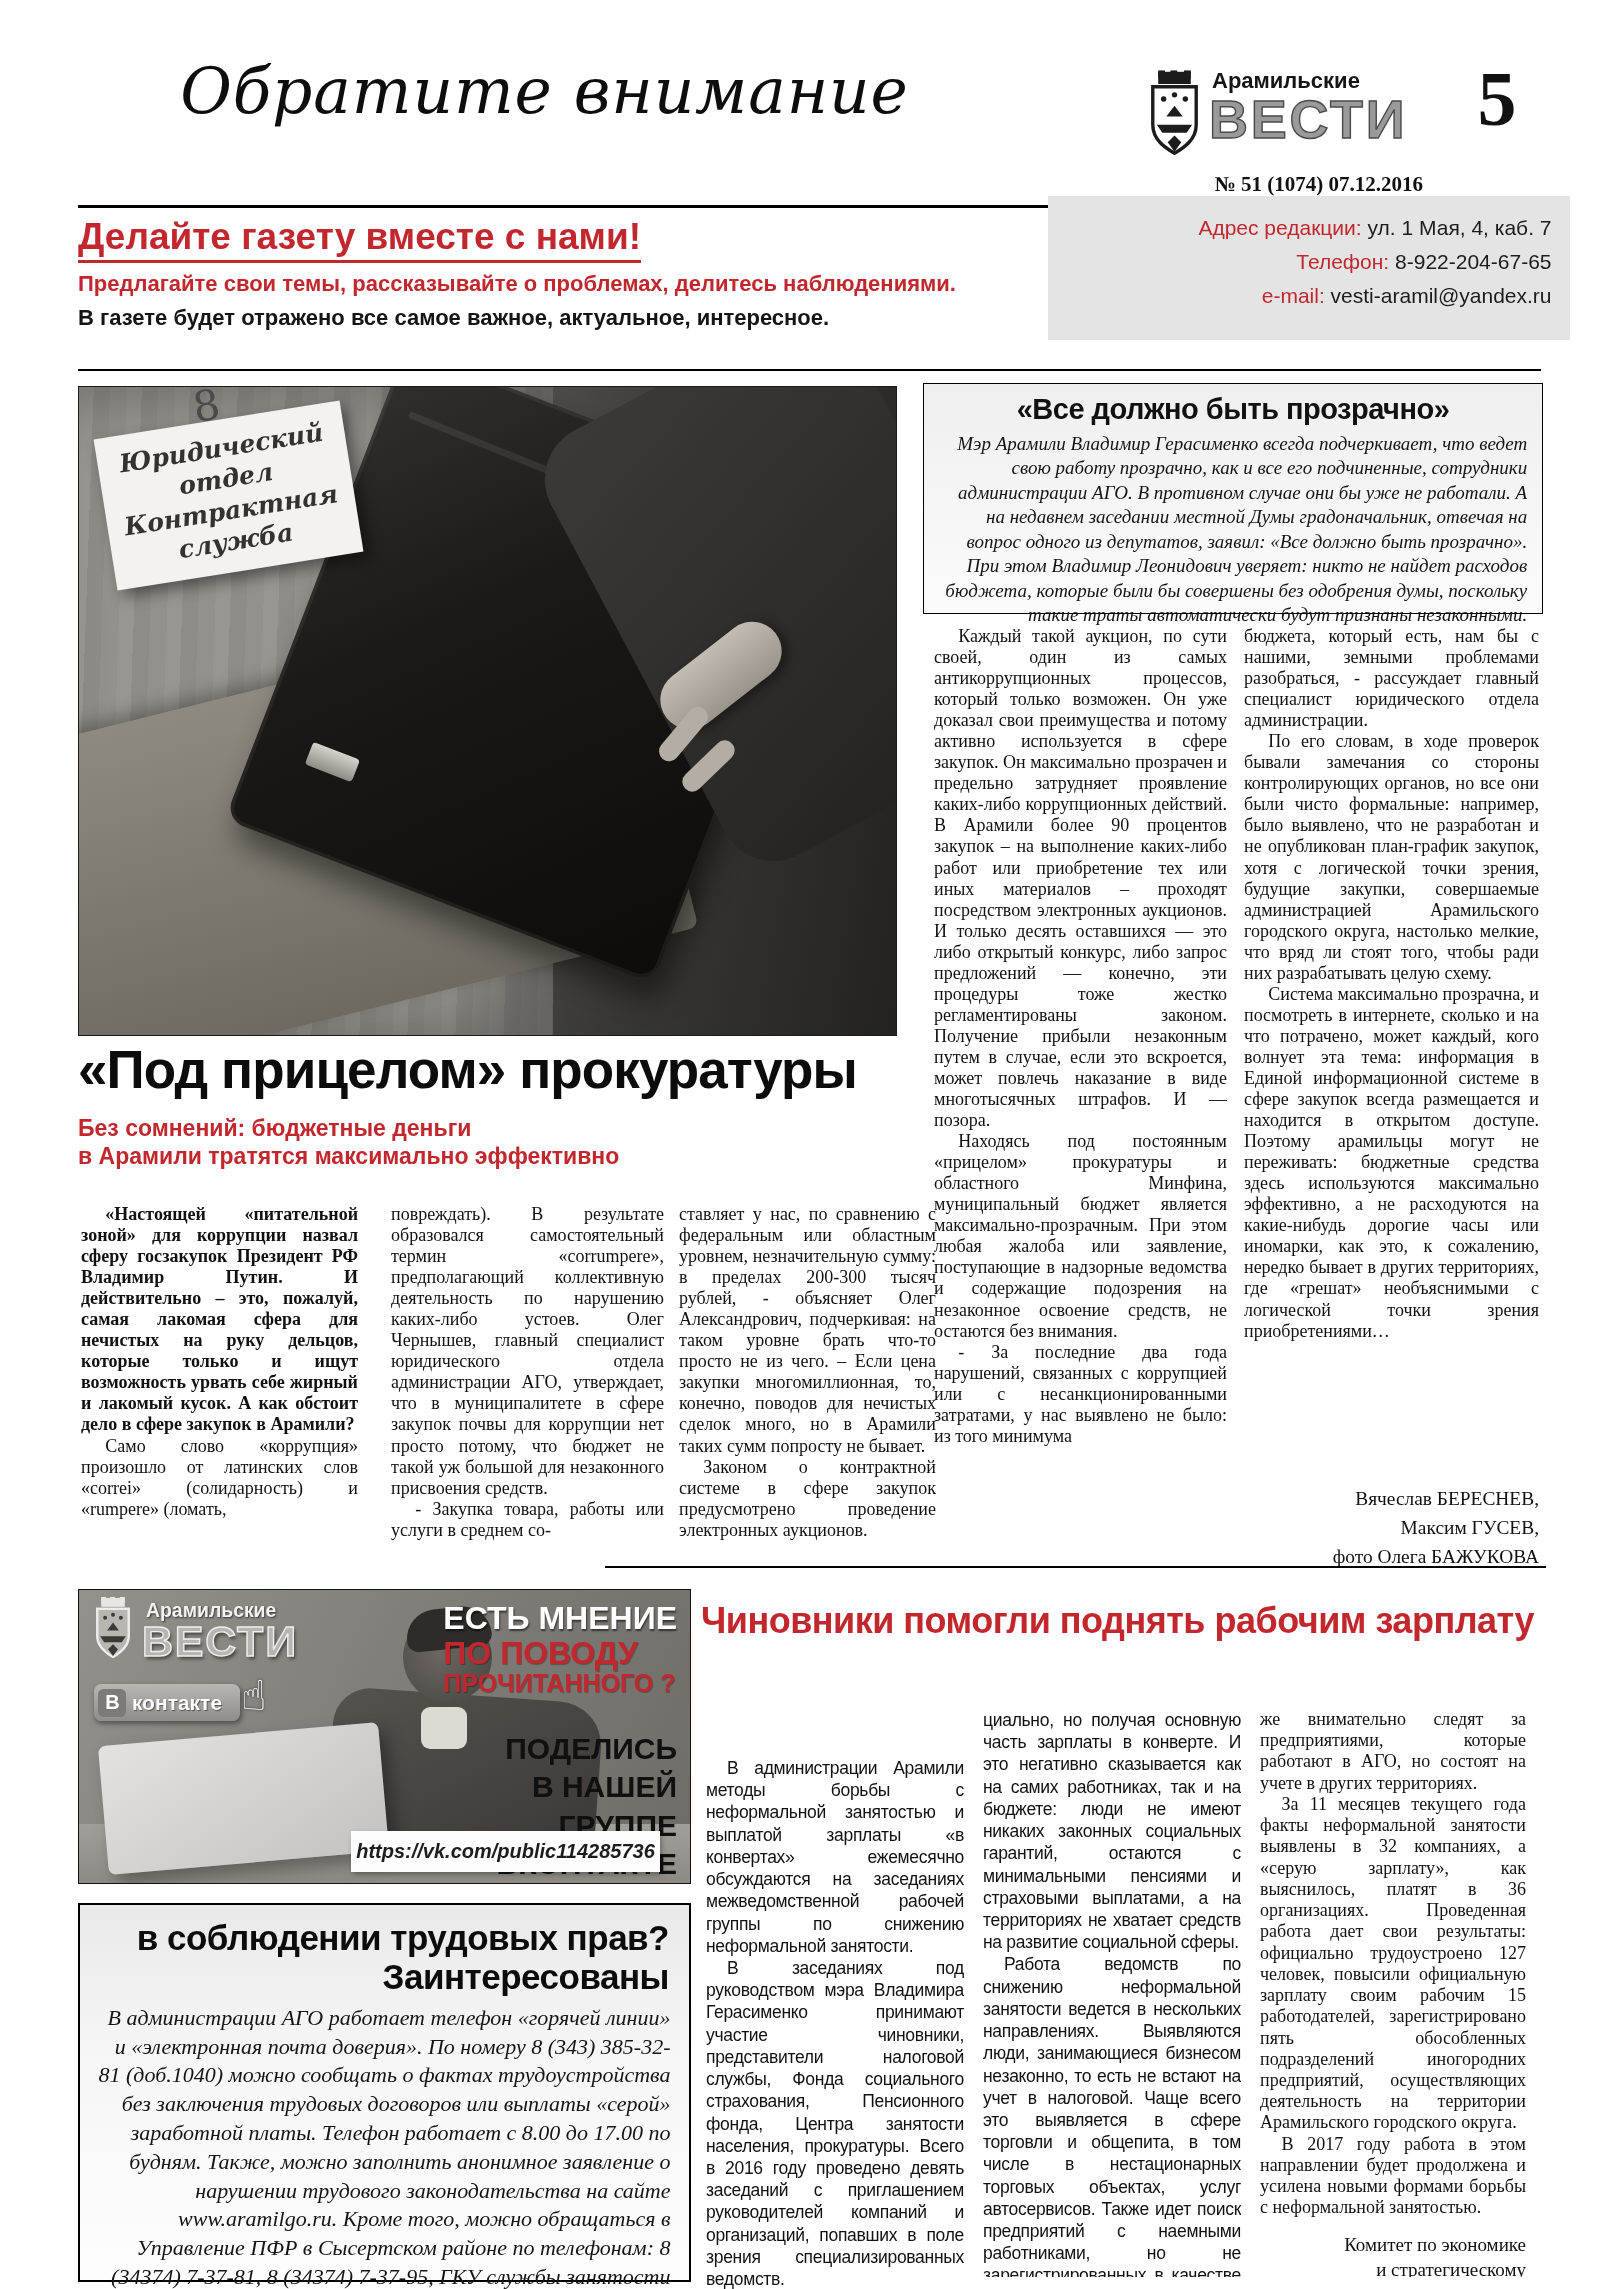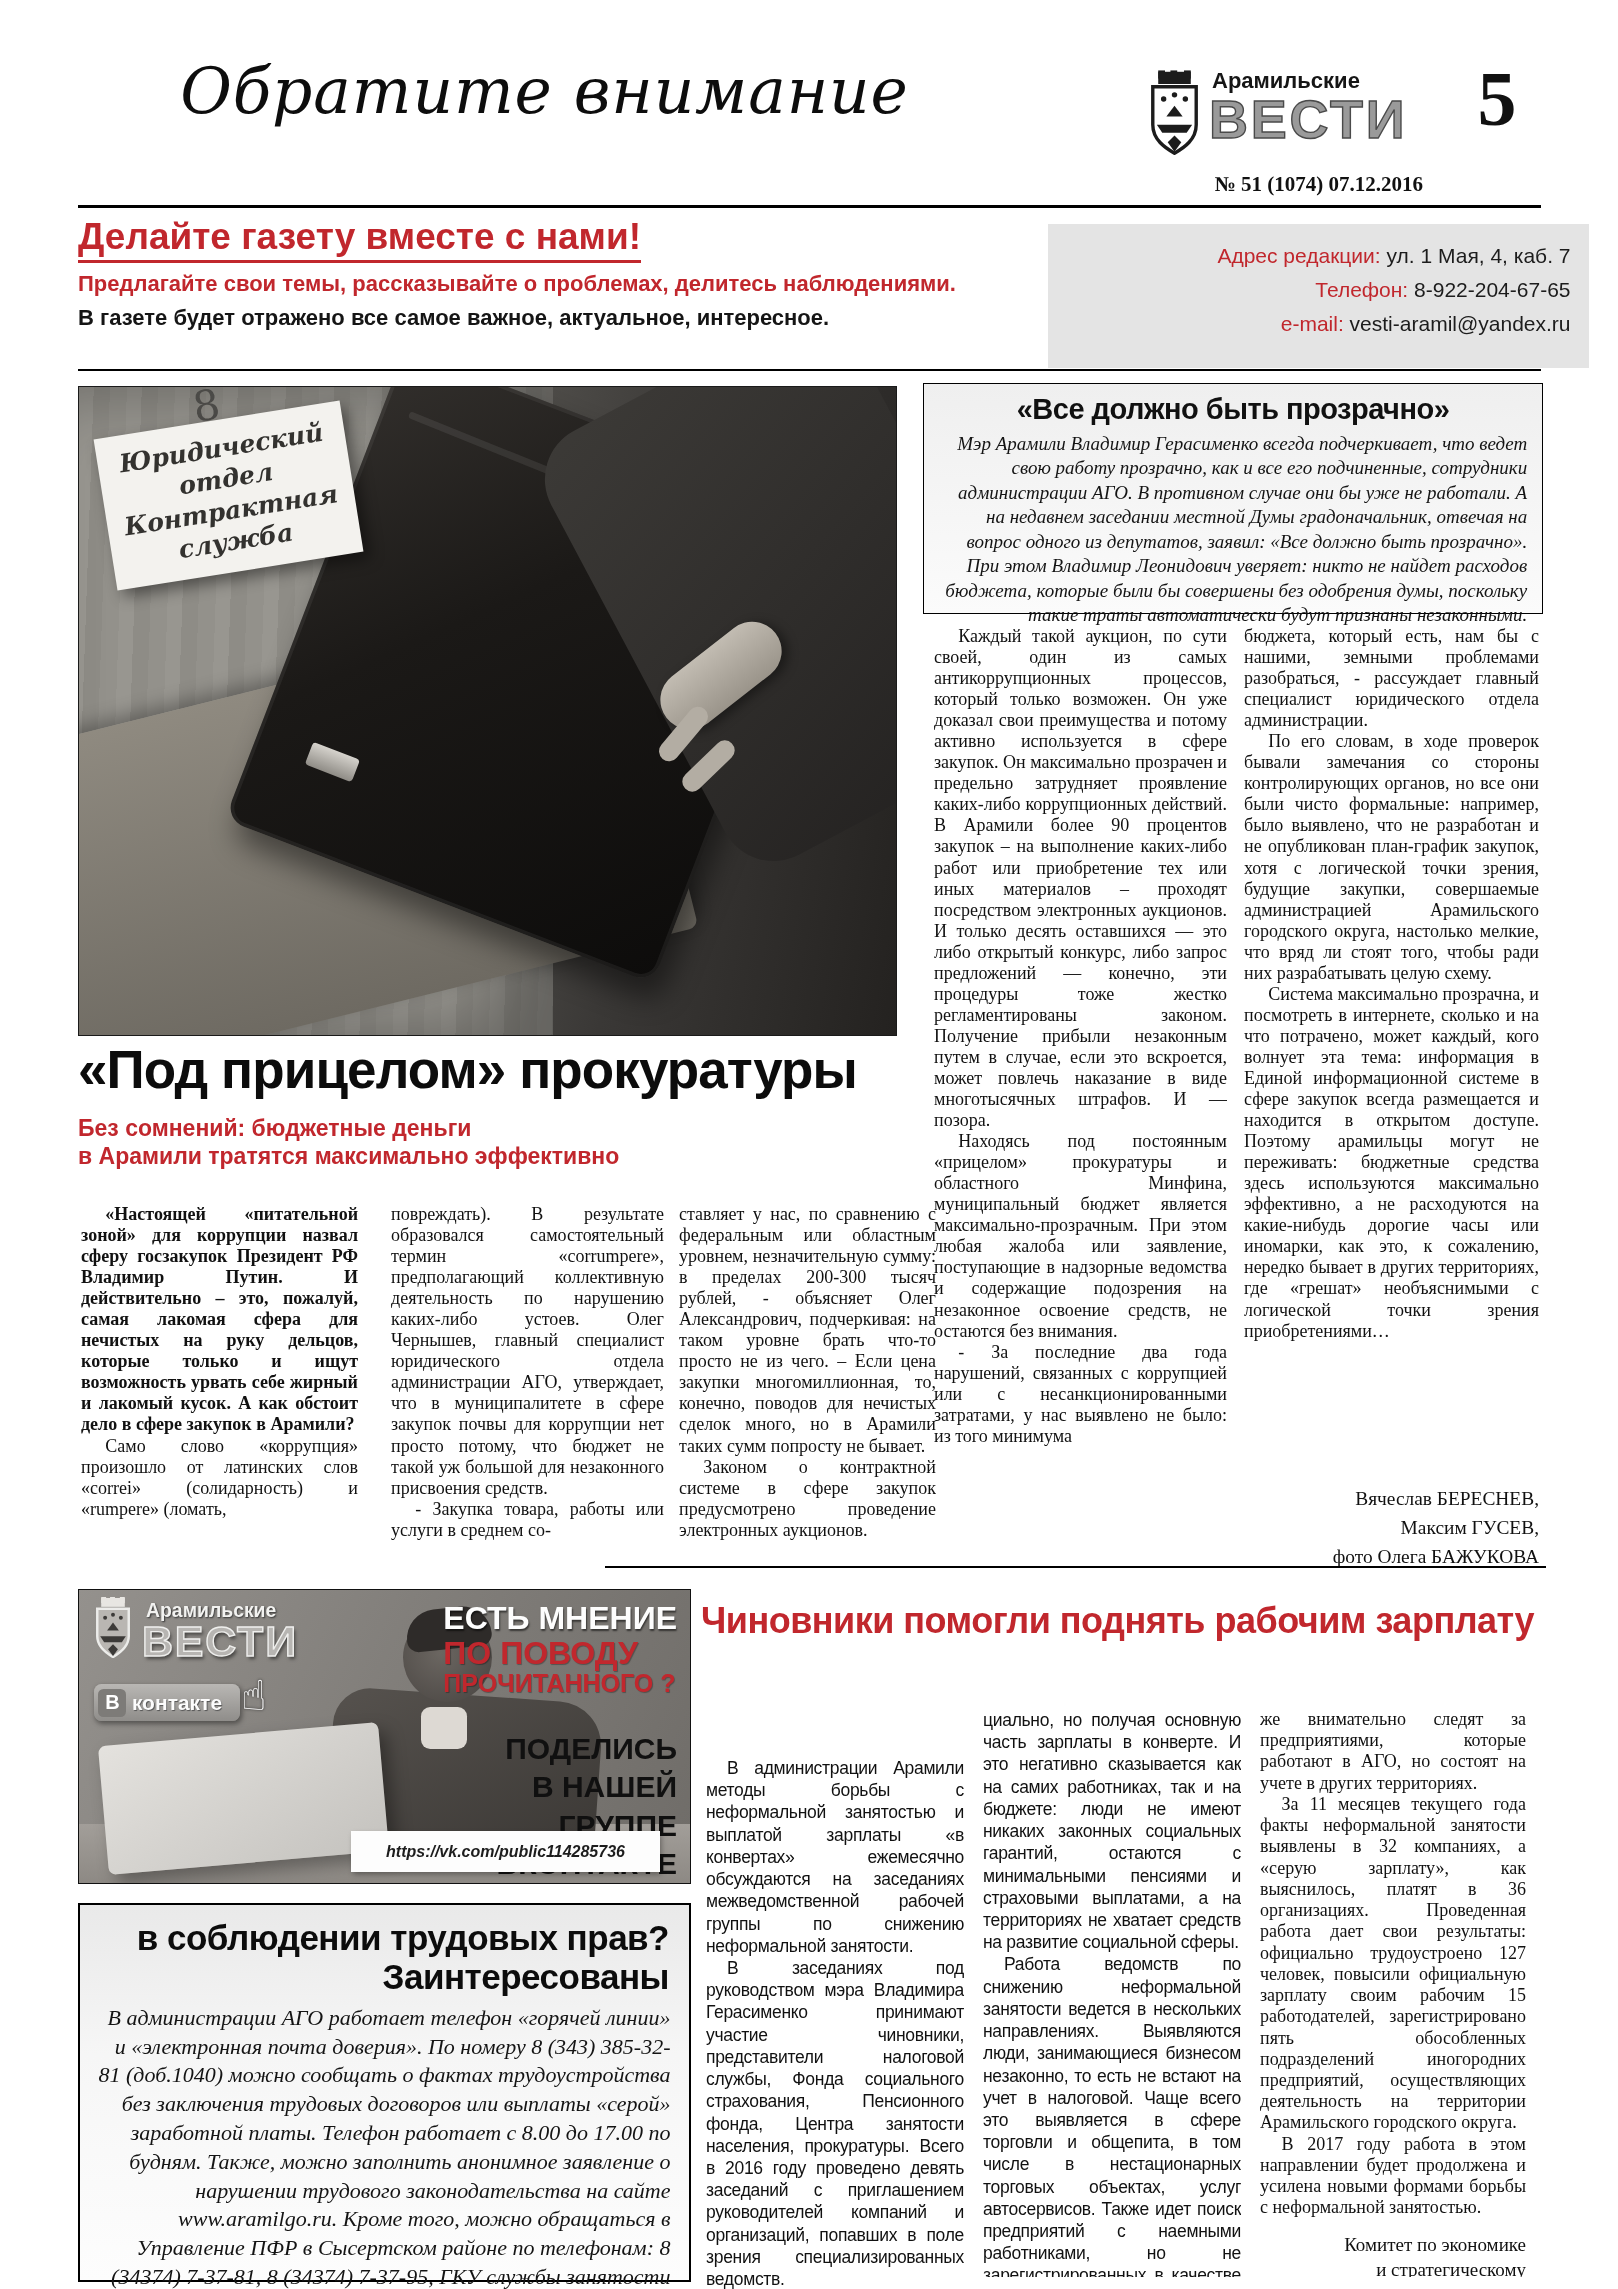--- a/index.html
+++ b/index.html
@@ -31,21 +31,21 @@
   .rule{background:#000;}
 
   
   .invite-h{
     left:78px;top:216px;font-family:"Liberation Sans",sans-serif;font-weight:bold;font-size:37px;
     color:var(--red);border-bottom:3.7px solid var(--red);padding-bottom:1.8px;
   }
   .invite-l1,.invite-l2{left:78px;width:960px;font-family:"Liberation Sans",sans-serif;font-weight:bold;font-size:22px;}
   .invite-l1{top:271px;color:var(--red);}
   .invite-l2{top:305px;color:#151515;}
-  .contact-box{left:1048px;top:224px;width:541px;height:144px;background:#e4e4e4;}
+  .contact-box{left:1048px;top:196px;width:498px;height:144px;background:#e4e4e4;padding-left:24px;}
   .contact-box .rows{position:absolute;right:18.5px;top:14.8px;text-align:right;font-family:"Liberation Sans",sans-serif;font-size:21px;line-height:1.62;}
   .contact-box .lbl{color:var(--red);}
   .contact-box .val{color:#1c1c1c;}
 
   
   .photo{left:78px;top:386px;width:817px;height:648px;border:1.8px solid #1a1a1a;overflow:hidden;
     background:linear-gradient(100deg,#8d8b87 0%,#77756F 22%,#54524e 45%,#3a3836 68%,#242220 100%);}
   .ph-door{position:absolute;left:0;top:0;width:58%;height:100%;
     background:repeating-linear-gradient(92deg,#989690 0 14.8px,#8e8c86 14.8px 31px,#93918b 31px 48px);
     box-shadow:inset -55px 0 74px rgba(0,0,0,.35);}
@@ -99,21 +99,21 @@
   .vk-btn-logo{width:28px;height:28px;margin-left:4.6px;border-radius:5.5px;background:#7d7b78;color:#fff;
     font-family:"Liberation Sans",sans-serif;font-weight:bold;font-size:20px;display:flex;align-items:center;justify-content:center;}
   .vk-btn-label{margin-left:5.5px;font-family:"Liberation Sans",sans-serif;font-weight:bold;font-size:21px;color:#fcfcfc;text-shadow:0.9px 0.9px 0.9px #555;}
   .vk-cursor{position:absolute;left:162px;top:81px;font-family:"DejaVu Sans",sans-serif;font-size:42px;color:#fff;text-shadow:0 0 2.8px #000;}
   .vk-opinion{position:absolute;right:13px;top:11px;text-align:left;font-family:"Liberation Sans",sans-serif;font-weight:bold;line-height:1.08;}
   .vk-op1{font-size:32px;color:#fdfdfd;text-shadow:0.9px 1.8px 1.8px rgba(0,0,0,.55);}
   .vk-op2{font-size:32px;color:var(--red);text-shadow:0.9px 0.9px 0.9px rgba(0,0,0,.3);}
   .vk-op3{font-size:25px;color:var(--red);text-shadow:0.9px 0.9px 0.9px rgba(0,0,0,.3);}
   .vk-share{position:absolute;right:13px;top:140px;text-align:right;font-family:"Liberation Sans",sans-serif;font-weight:bold;font-size:30px;line-height:1.28;color:#101010;}
   .vk-url{position:absolute;left:272px;bottom:11px;width:309px;height:41px;background:#fdfdfd;display:flex;align-items:center;justify-content:center;
-    font-family:"Liberation Sans",sans-serif;font-weight:bold;font-style:italic;font-size:16px;color:#1d1d1d;box-shadow:1.8px 2.8px 5.5px rgba(0,0,0,.35);margin-top:10px;}
+    font-family:"Liberation Sans",sans-serif;font-weight:bold;font-style:italic;font-size:20px;color:#1d1d1d;box-shadow:1.8px 2.8px 5.5px rgba(0,0,0,.35);margin-top:10px;}
 
   
   .rights{left:78px;top:1903px;width:609px;height:375px;border:2.8px solid #000;background:linear-gradient(180deg,#e9e9e9 0%,#f6f6f6 40%,#fdfdfd 100%);}
   .rights-title{margin:13px 20px 3.7px;text-align:right;font-family:"Liberation Sans",sans-serif;font-weight:bold;font-size:35px;line-height:1.12;color:#0c0c0c;letter-spacing:-0.5px;}
   .rights-body{margin:7.4px 18.5px 0 16.6px;text-align:right;font-family:"Liberation Serif",serif;font-style:italic;font-size:22px;line-height:1.31;color:#141414;}
 
   
   .sal-headline{left:701px;top:1600px;width:847px;font-family:"Liberation Sans",sans-serif;font-weight:bold;font-size:36px;color:var(--red);letter-spacing:-0.5px;}
   .scol{font-family:"Liberation Sans",sans-serif;font-size:17.5px;line-height:1.27;letter-spacing:-0.3px;text-align:justify;overflow:hidden;}
   .scol p{margin:0;text-indent:1.2em;}

